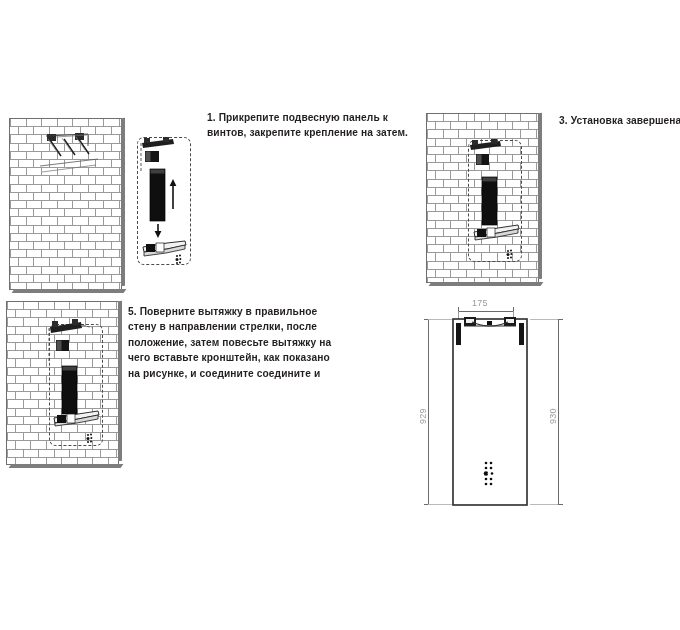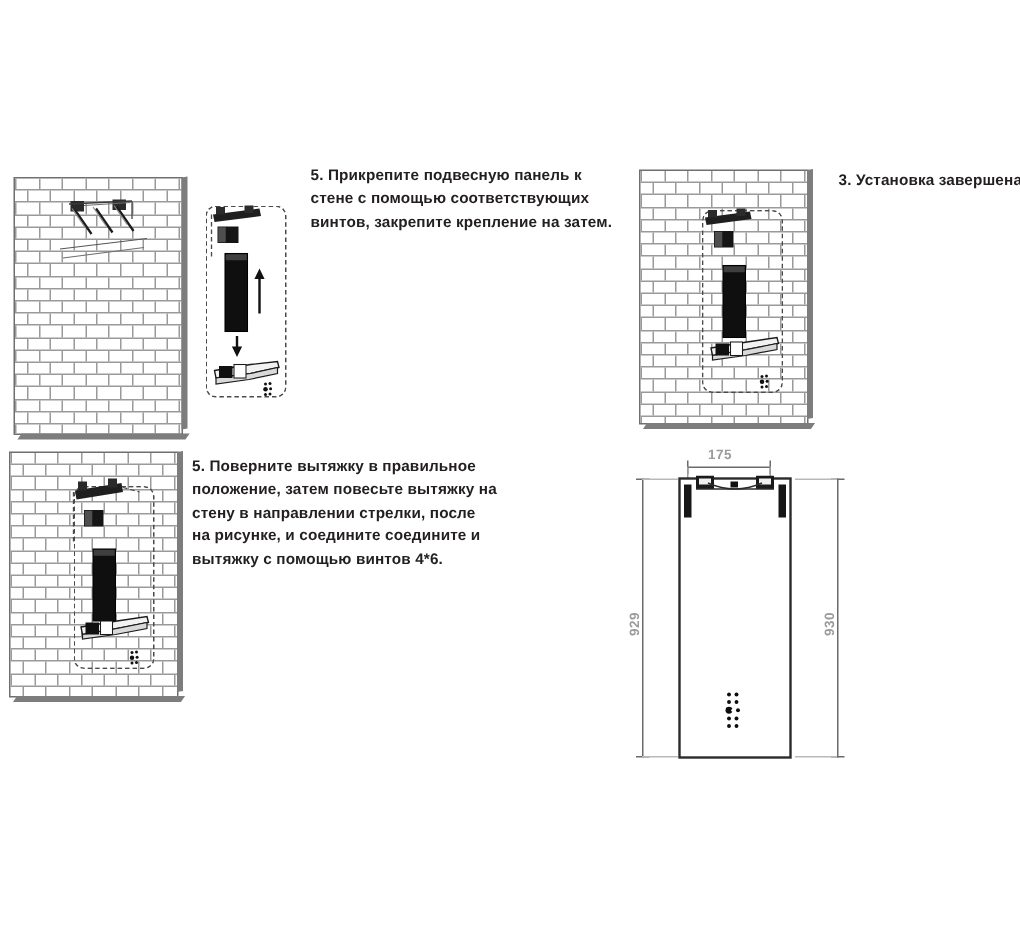--- a/index.html
+++ b/index.html
@@ -314,22 +314,21 @@
       <circle cx="44" cy="132" r="1"></circle>
         <circle cx="47" cy="131.6" r="1"></circle>
       <circle cx="44" cy="128.5" r="1.5"></circle>
         <circle cx="47.4" cy="128.1" r="1"></circle>
       <circle cx="44" cy="125" r="1"></circle>
         <circle cx="47" cy="124.6" r="1"></circle>
     </g>
   </svg>
 
   <div class="steptext" id="text-step1">
-    <p>5. Прикрепите подвесную панель к</p>
-    <p>стене с помощью соответствующих</p>
+    <p>1. Прикрепите подвесную панель к</p>
     <p class="lastline">винтов, закрепите крепление на затем.</p>
   </div>
 
   <div class="wall" id="wall-3" style="left:426px;top:113px;width:113px;height:170px;">
     <div class="bricks" id="bricks3">
         <div class="brow" style="top: 0px; height: 8.2px;">
           <i style="left: 12px;"></i>
           <i style="left: 27.5px;"></i>
           <i style="left: 43px;"></i>
           <i style="left: 58.5px;"></i>
@@ -775,27 +774,27 @@
         <circle cx="50" cy="127.6" r="1"></circle>
       <circle cx="47" cy="124.5" r="1.5"></circle>
         <circle cx="50.4" cy="124.1" r="1"></circle>
       <circle cx="47" cy="121" r="1"></circle>
         <circle cx="50" cy="120.6" r="1"></circle>
     </g>
   </svg>
 
   <div class="steptext" id="text-step2">
     <p>5. Поверните вытяжку в правильное</p>
+    <p>стену в направлении стрелки, после</p>
     <p>положение, затем повесьте вытяжку на</p>
-    <p>стену в направлении стрелки, после</p>
+    <p>чего вставьте кронштейн, как показано</p>
     <p>на рисунке, и соедините соедините и</p>
-    <p class="lastline">вытяжку с помощью винтов 4*6.</p>
   </div>
 
-  <div class="tech" style="left:410px;top:296px;width:170px;height:225px;font-weight:bold;">
+  <div class="tech" style="left:410px;top:296px;width:170px;height:225px;">
 
     <div class="dimtxt" style="left:62px;top:2px;">175</div>
     <div class="thin" style="left:48px;top:15px;width:56px;height:1px;background:#6b6b6b;"></div>
     <div class="tick" style="left:48px;top:11px;width:1px;height:9px;"></div>
     <div class="tick" style="left:103px;top:11px;width:1px;height:9px;"></div>
     <div class="thin" style="left:48px;top:15px;width:1px;height:8px;background:#9b9b9b;"></div>
     <div class="thin" style="left:103px;top:15px;width:1px;height:8px;background:#9b9b9b;"></div>
 
     <svg style="position:absolute;left:40px;top:21px;width:80px;height:190px;" viewBox="0 0 80 190">
       <rect x="3" y="2" width="74" height="186" fill="#ffffff" stroke="#2b2b2b" stroke-width="1.6"></rect>

